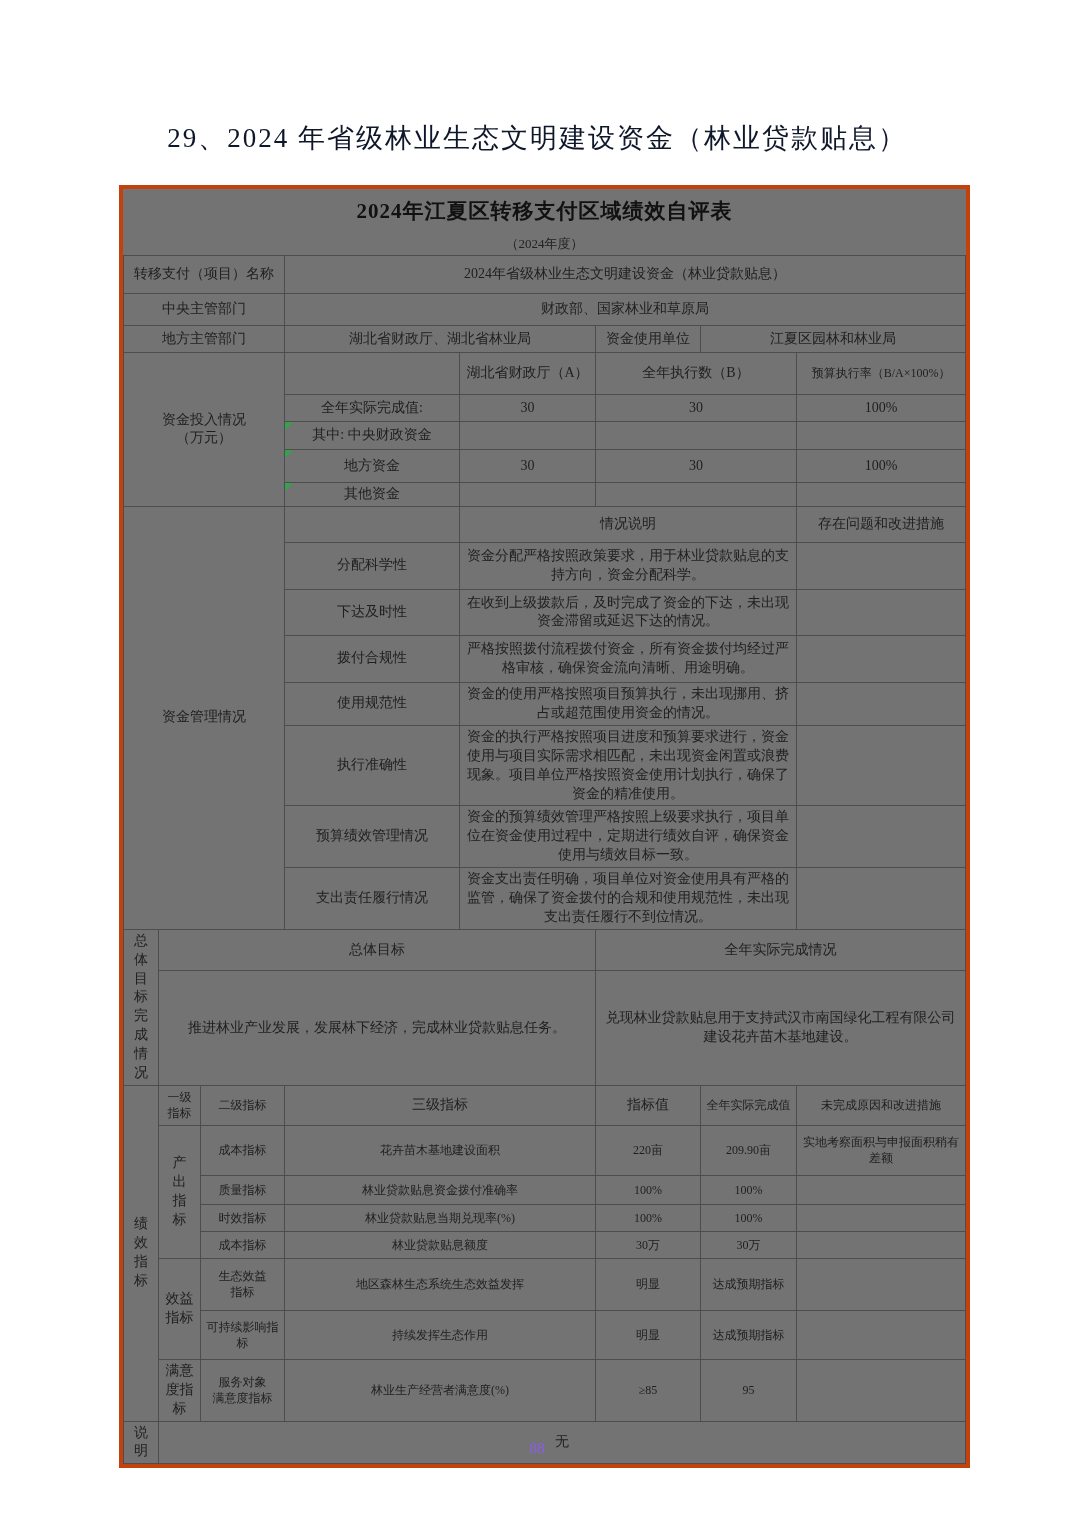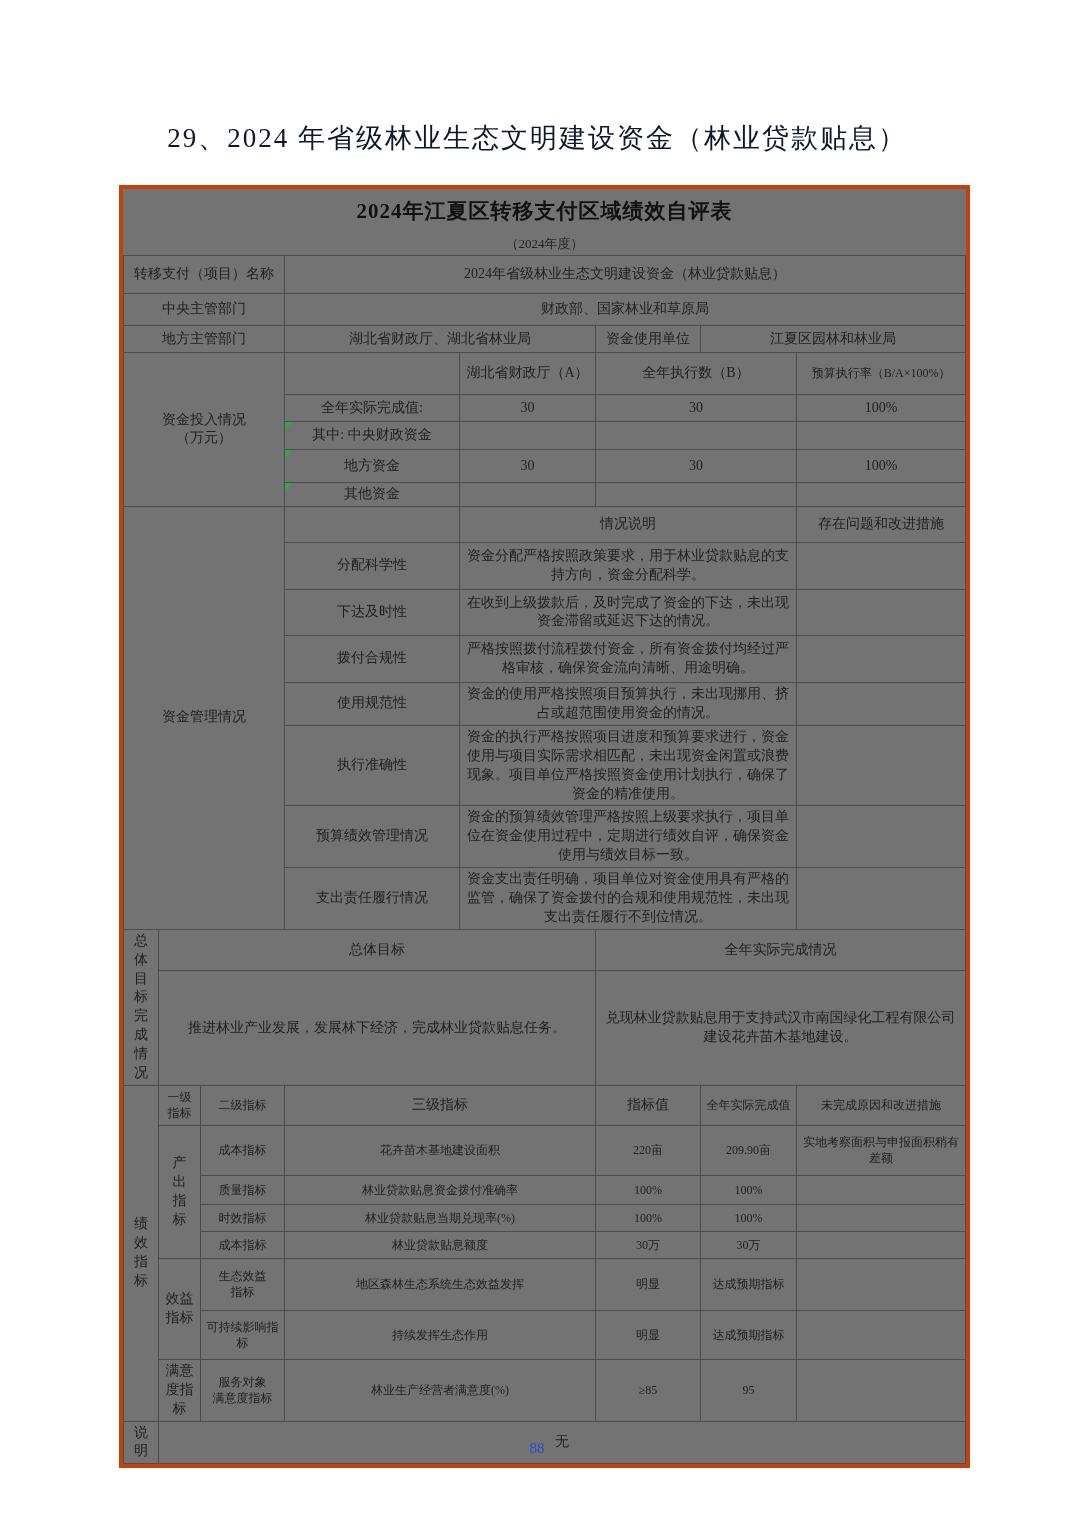--- a/index.html
+++ b/index.html
@@ -62,21 +62,21 @@
     width: 0; height: 0;
     border-top: 8px solid #37a24d;
     border-right: 8px solid transparent;
   }
   .small { font-size: 12px; }
   .desc  { font-size: 14px; }
   .page-number {
     position: absolute;
     top: 1440px; left: 0; right: 0;
     text-align: center;
-    font-size: 15px; color: #1d4ed8;
+    font-size: 15px; color: #8b5cf6;
   }
 </style>
 </head>
 <body>
 
 <div class="page">
 
   <div class="doc-title">29、2024 年省级林业生态文明建设资金（林业贷款贴息）</div>
 
   <div class="table-outer">

